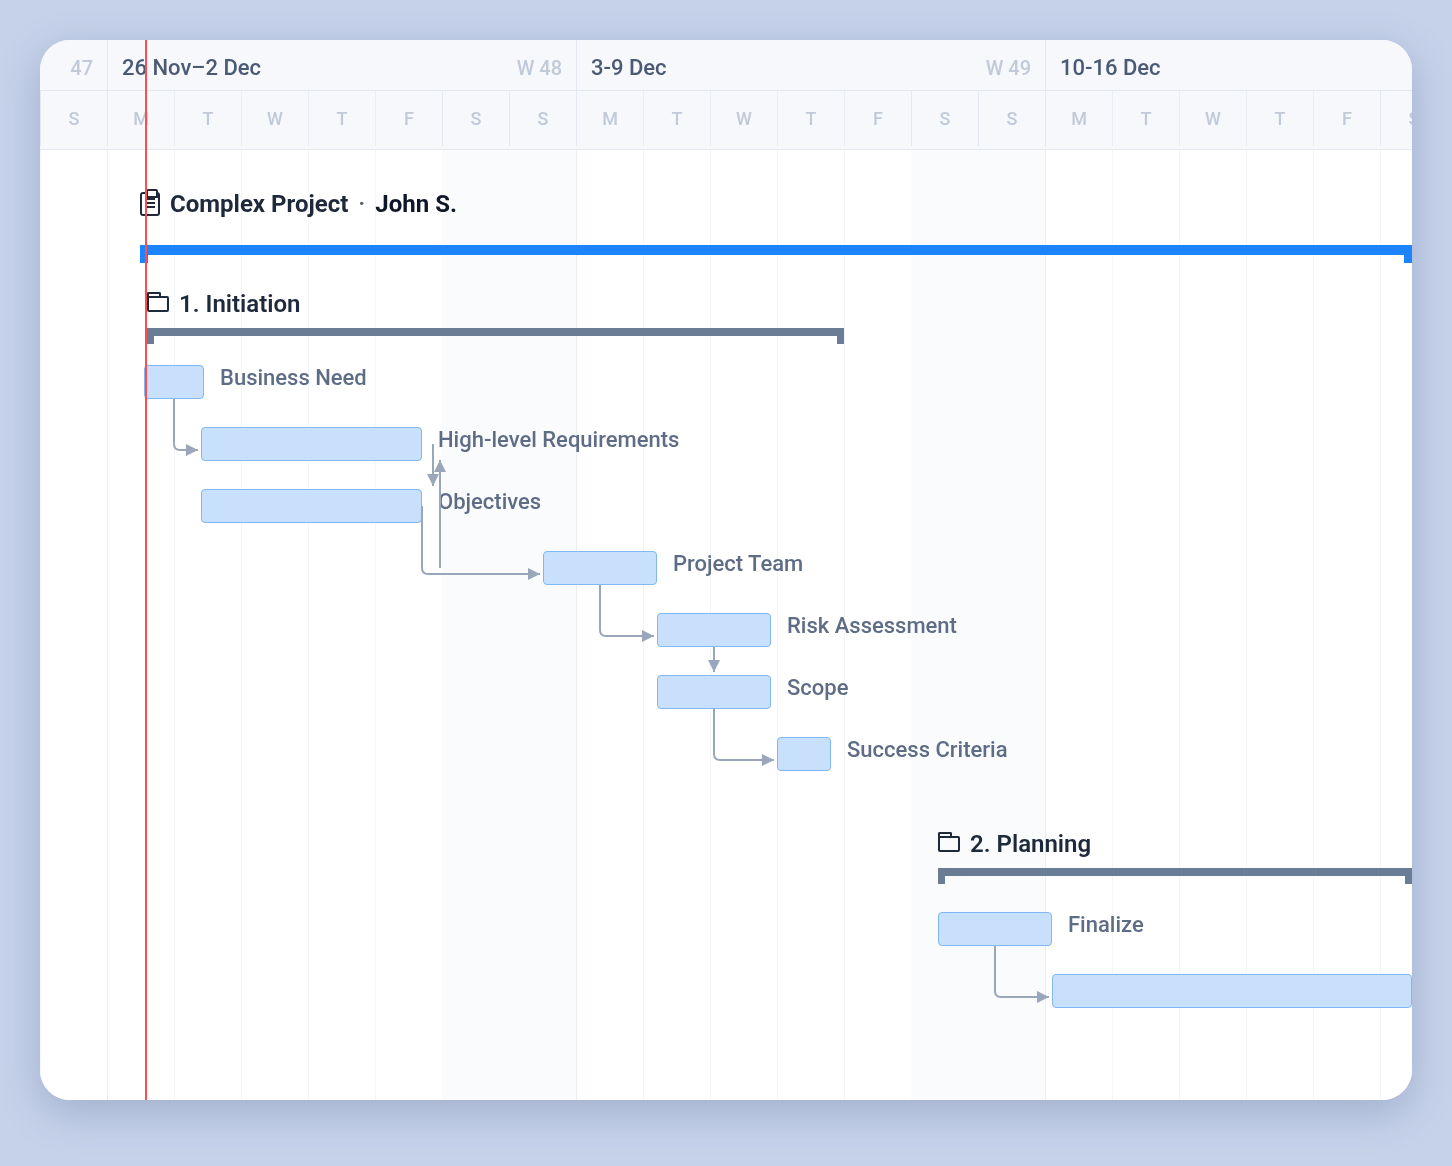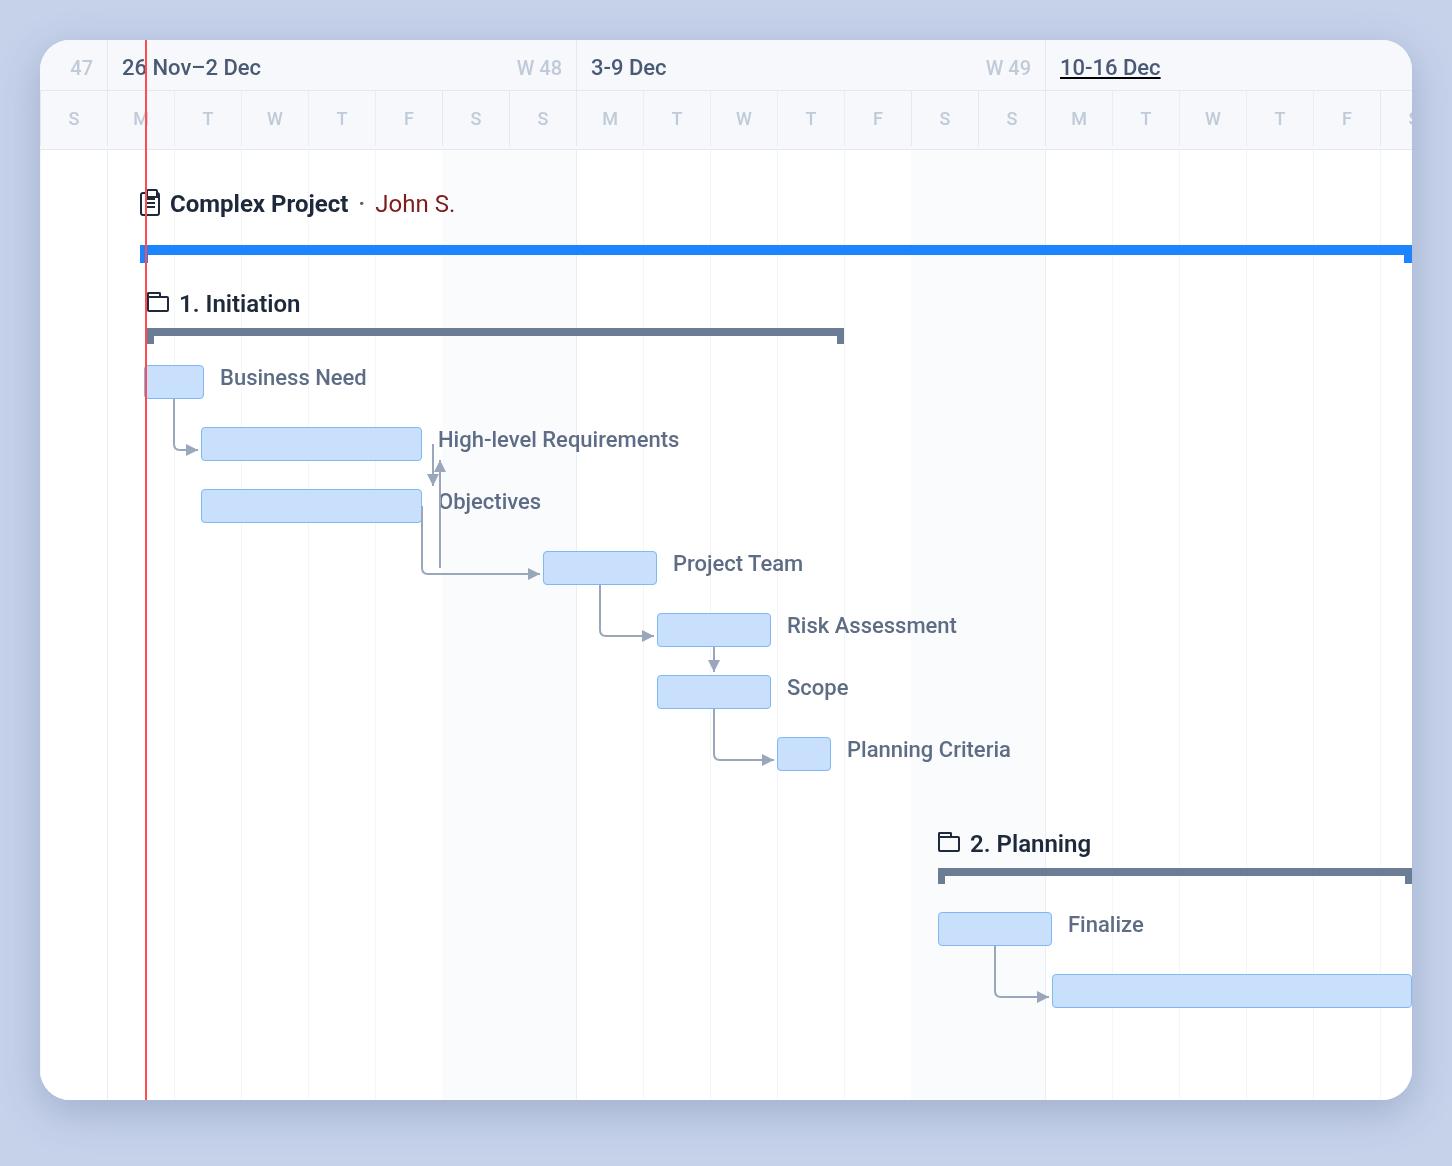--- a/index.html
+++ b/index.html
@@ -112,21 +112,21 @@
   .project-title {
     display: flex;
     align-items: center;
     gap: 10px;
     font-size: 24px;
     font-weight: 700;
     color: #1e2a3b;
     margin-bottom: 27px;
   }
   .project-title .sep { color: #586375; font-weight: 600; }
-  .owner { font-weight: 400; color: #7f1d1d; }
+  .owner { font-weight: 700; color: #0f172a; }
   .project-bracket {
     position: relative;
     height: 10px;
     width: 1272px;
     background: #1c84ff;
     border-radius: 0;
   }
   .project-bracket::before,
   .project-bracket::after {
     content: "";
@@ -255,21 +255,21 @@
         <span class="week-num">47</span>
       </div>
       <div class="week-cell" style="left:67px;width:469px;">
         <span class="week-range">26 Nov–2 Dec</span>
         <span class="week-num" style="position:absolute;right:14px;">W 48</span>
       </div>
       <div class="week-cell" style="left:536px;width:469px;">
         <span class="week-range">3-9 Dec</span>
         <span class="week-num" style="position:absolute;right:14px;">W 49</span>
       </div>
-      <div class="week-cell" style="left:1005px;width:367px;text-decoration:underline;">
+      <div class="week-cell" style="left:1005px;width:367px;">
         <span class="week-range">10-16 Dec</span>
       </div>
     </div>
     <div class="day-row" id="day-row">
         <div class="day-cell sunday" style="left: 0px;">S</div>
         <div class="day-cell sunday" style="left: 67px;">M</div>
         <div class="day-cell" style="left: 134px;">T</div>
         <div class="day-cell" style="left: 201px;">W</div>
         <div class="day-cell" style="left: 268px;">T</div>
         <div class="day-cell" style="left: 335px;">F</div>
@@ -356,21 +356,21 @@
     <div class="task" style="left:503px; top:401px;">
       <div class="task-bar" style="width:114px;"></div>
       <span class="task-label">Project Team</span>
     </div>
     <div class="task" style="left:617px; top:525px;">
       <div class="task-bar" style="width:114px;"></div>
       <span class="task-label">Scope</span>
     </div>
     <div class="task" style="left:737px; top:587px;">
       <div class="task-bar" style="width:54px;"></div>
-      <span class="task-label">Planning Criteria</span>
+      <span class="task-label">Success Criteria</span>
     </div>
 
     <div class="phase" style="left:898px; top:680px;">
       <div class="phase-title">
         <span class="icon-folder"></span>
         <span>2. Planning</span>
       </div>
       <div class="phase-bracket" style="width:474px;"></div>
     </div>
 

